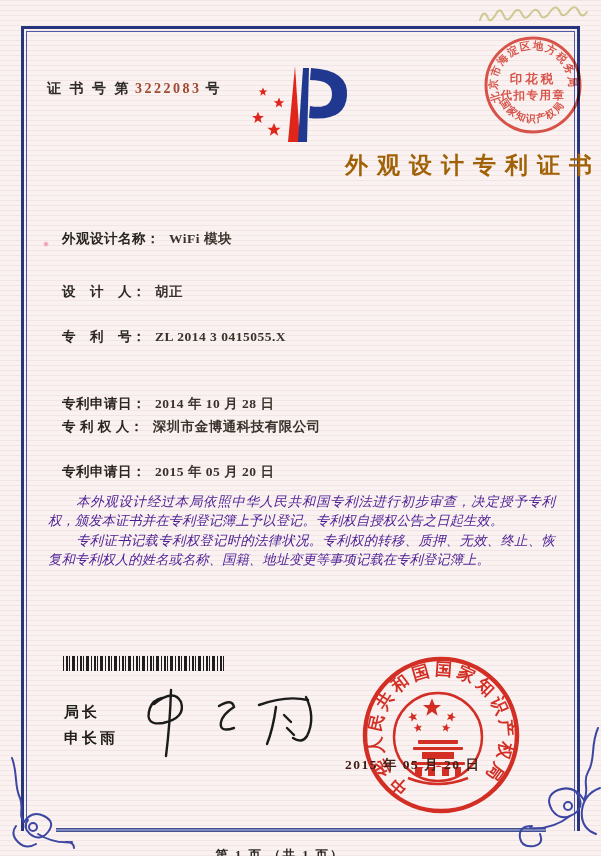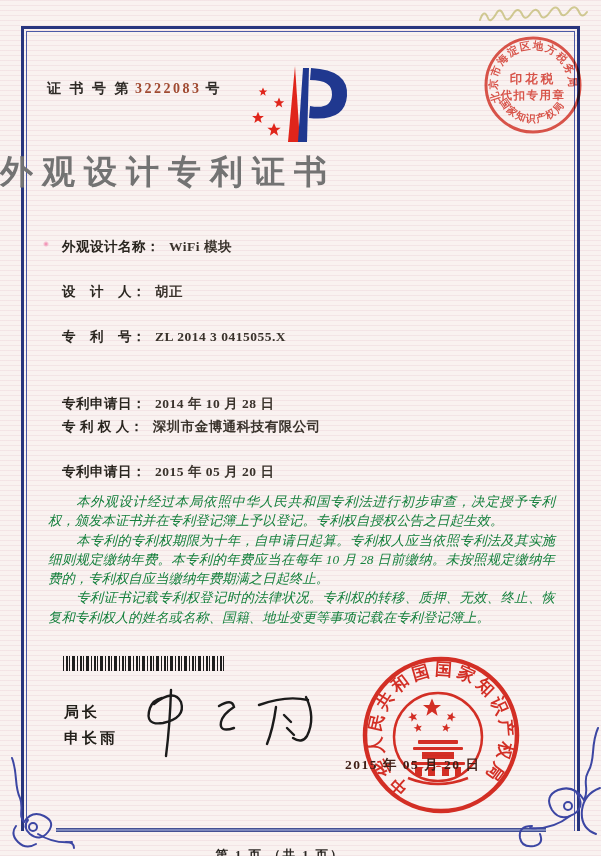--- a/index.html
+++ b/index.html
@@ -15,30 +15,30 @@
   
   .frame{left:21px;top:26px;width:553px;height:802px;
     border-top:3px solid #27357e;border-left:3px solid #27357e;border-right:3px solid #27357e;}
   .frame-inner{position:absolute;left:2px;top:2px;right:2px;bottom:0;
     border-top:1px solid #4b59a6;border-left:1px solid #4b59a6;border-right:1px solid #4b59a6;}
   .bottom-rule{left:56px;top:828px;width:490px;height:4px;
     background:linear-gradient(180deg,#27357e 0%,#9aa4d2 50%,#27357e 100%);}
   
   .cert-no{left:47px;top:60px;font-size:14px;letter-spacing:2.5px;color:#2e2a26;font-weight:600;white-space:nowrap;margin-top:20px;}
   .cert-no .num{color:#a04a31;padding:0 4px;}
-  .title{left:0;top:150px;width:100%;text-align:left;font-size:33px;font-weight:bold;
-    letter-spacing:9px;color:#737373;white-space:nowrap;}
+  .title{left:0;top:150px;width:100%;text-align:right;font-size:23px;font-weight:bold;
+    letter-spacing:9px;color:#a16207;white-space:nowrap;}
   
   .field{left:62px;font-size:13.5px;color:#29251f;white-space:nowrap;letter-spacing:.5px;}
   .field .label{font-weight:600;}
   .field .value{margin-left:9px;font-weight:600;color:#3a332c;}
-  .f0{top:238px}.f1{top:283px}.f2{top:328px}.f3{top:395px}.f4{top:418px}.f5{top:463px}
+  .f0{top:230px}.f1{top:283px}.f2{top:328px}.f3{top:395px}.f4{top:418px}.f5{top:463px}
   
   .body-text{left:48px;top:492px;width:507px;font-size:13.4px;line-height:19.3px;
-    font-style:italic;text-align:justify;color:#15803d;}
+    font-style:italic;text-align:justify;color:#4c1d95;}
   .body-text p{margin:0;text-indent:2.1em;}
   
   .barcode{left:63px;top:656px;width:161px;height:15px;
     background:repeating-linear-gradient(90deg,
       #1d1d1d 0 1px,transparent 1px 3px,#1d1d1d 3px 5px,transparent 5px 6px,
       #1d1d1d 6px 7px,transparent 7px 9px,#1d1d1d 9px 12px,transparent 12px 14px);}
   
   .director-label{left:64px;top:703px;font-size:15px;color:#23201b;font-weight:600;letter-spacing:3px;}
   .director-name{left:64px;top:729px;font-size:15px;color:#23201b;font-weight:600;letter-spacing:3px;text-align:center;}
   
@@ -126,21 +126,20 @@
 </div>
 <div class="abs field f4">
   <span class="label">专 利 权 人：</span><span class="value">深圳市金博通科技有限公司</span>
 </div>
 <div class="abs field f5">
   <span class="label">专利申请日：</span><span class="value">2015 年 05 月 20 日</span>
 </div>
 
 <div class="abs body-text">
   <p>本外观设计经过本局依照中华人民共和国专利法进行初步审查，决定授予专利权，颁发本证书并在专利登记簿上予以登记。专利权自授权公告之日起生效。</p>
-  <p>本专利的专利权期限为十年，自申请日起算。专利权人应当依照专利法及其实施细则规定缴纳年费。本专利的年费应当在每年 10 月 28 日前缴纳。未按照规定缴纳年费的，专利权自应当缴纳年费期满之日起终止。</p>
   <p>专利证书记载专利权登记时的法律状况。专利权的转移、质押、无效、终止、恢复和专利权人的姓名或名称、国籍、地址变更等事项记载在专利登记簿上。</p>
 </div>
 
 <div class="abs barcode"></div>
 
 <div class="abs director-label">局长</div>
 <div class="abs director-name">申长雨</div>
 
 <svg class="abs sig" width="210" height="76" viewBox="0 0 210 76">
   <g fill="none" stroke="#1b1b1b" stroke-width="2.4" stroke-linecap="round">

